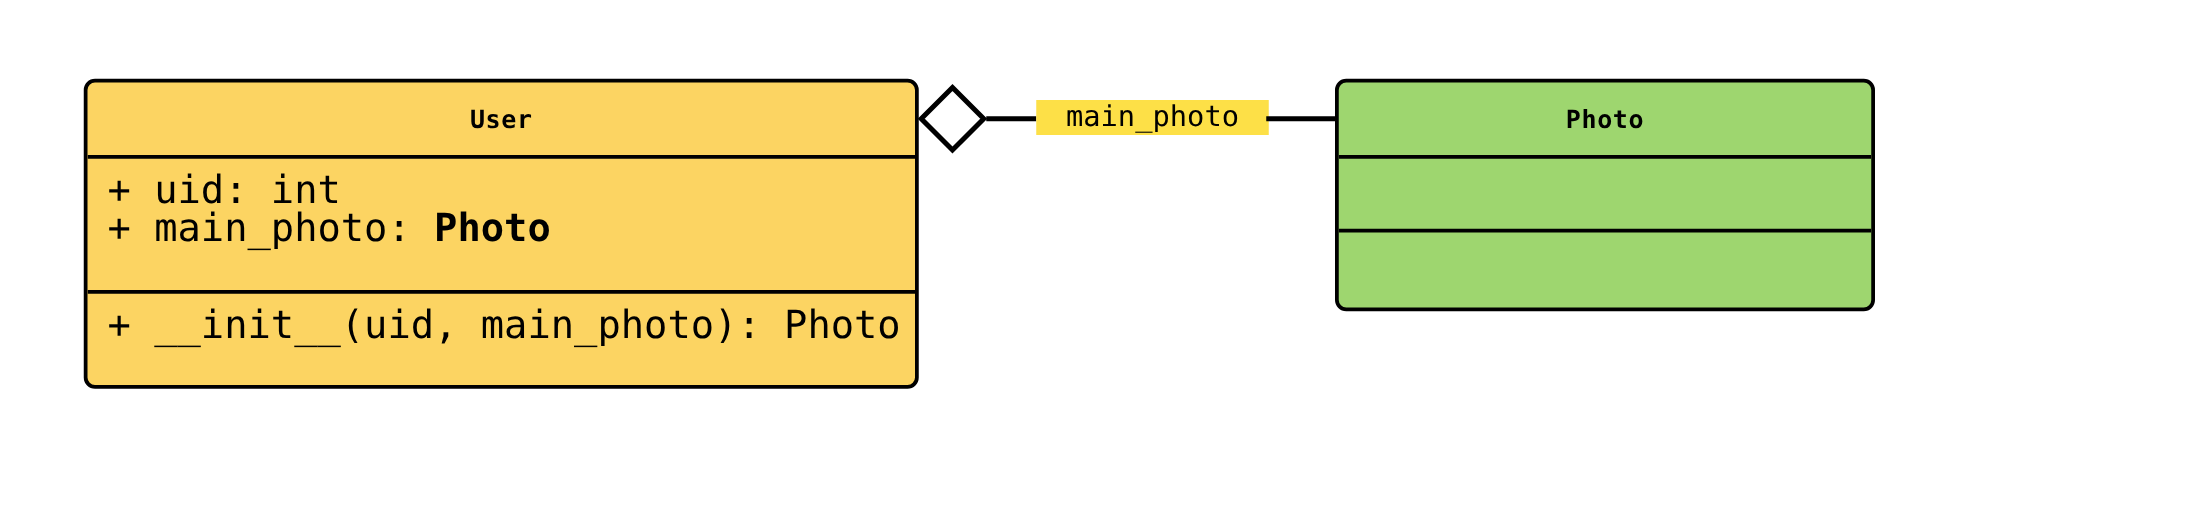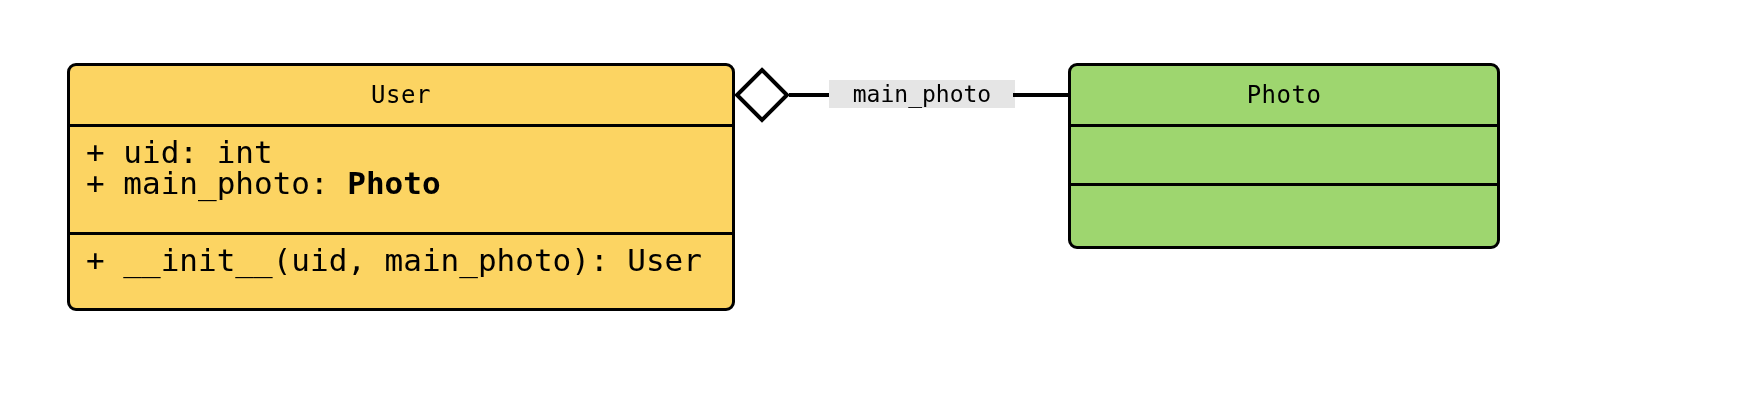--- a/index.html
+++ b/index.html
@@ -36,22 +36,22 @@
     box-sizing: border-box;
     position: relative;
   }
   .uml-compartment + .uml-compartment {
     border-top: 3px solid #000000;
   }
   .uml-title {
     display: flex;
     align-items: center;
     justify-content: center;
-    font-weight: normal;
-    font-size: 24px;
+    font-weight: bold;
+    font-size: 20px;
     color: #000000;
     letter-spacing: 0.5px;
   }
   .uml-members {
     padding: 10px 16px 8px 16px;
   }
   .uml-member-line {
     font-size: 31px;
     line-height: 31px;
     color: #000000;
@@ -106,39 +106,39 @@
   #assoc-label {
     position: absolute;
     left: 829px;
     top: 80px;
     width: 186px;
     text-align: center;
     font-size: 23px;
     line-height: 28px;
     color: #000000;
     white-space: pre;
-    background: #e5e5e5;
+    background: #fde047;
   }
 </style>
 </head>
 <body>
 
 <div id="diagram-canvas">
 
   <div class="uml-class" id="class-user" style="background: rgb(252, 212, 98);">
 
     <div class="uml-compartment uml-title c-title">User</div>
 
     <div class="uml-compartment uml-members c-attrs">
       <div class="uml-member-line"><span>+ uid: int</span><span class="type-ref"></span></div>
       <div class="uml-member-line"><span>+ main_photo: </span><span class="type-ref">Photo</span></div>
     </div>
 
     <div class="uml-compartment uml-members c-methods">
-      <div class="uml-member-line">+ __init__(uid, main_photo): User</div>
+      <div class="uml-member-line">+ __init__(uid, main_photo): Photo</div>
     </div>
   </div>
 
   <div id="assoc-diamond">
     <svg width="58" height="58" viewBox="0 0 58 58" xmlns="http://www.w3.org/2000/svg">
       <polygon points="29,4 54,29 29,54 4,29" fill="#ffffff" stroke="#000000" stroke-width="4" stroke-linejoin="miter"></polygon>
     </svg>
   </div>
 
   <div class="assoc-line" id="assoc-line-left"></div>

